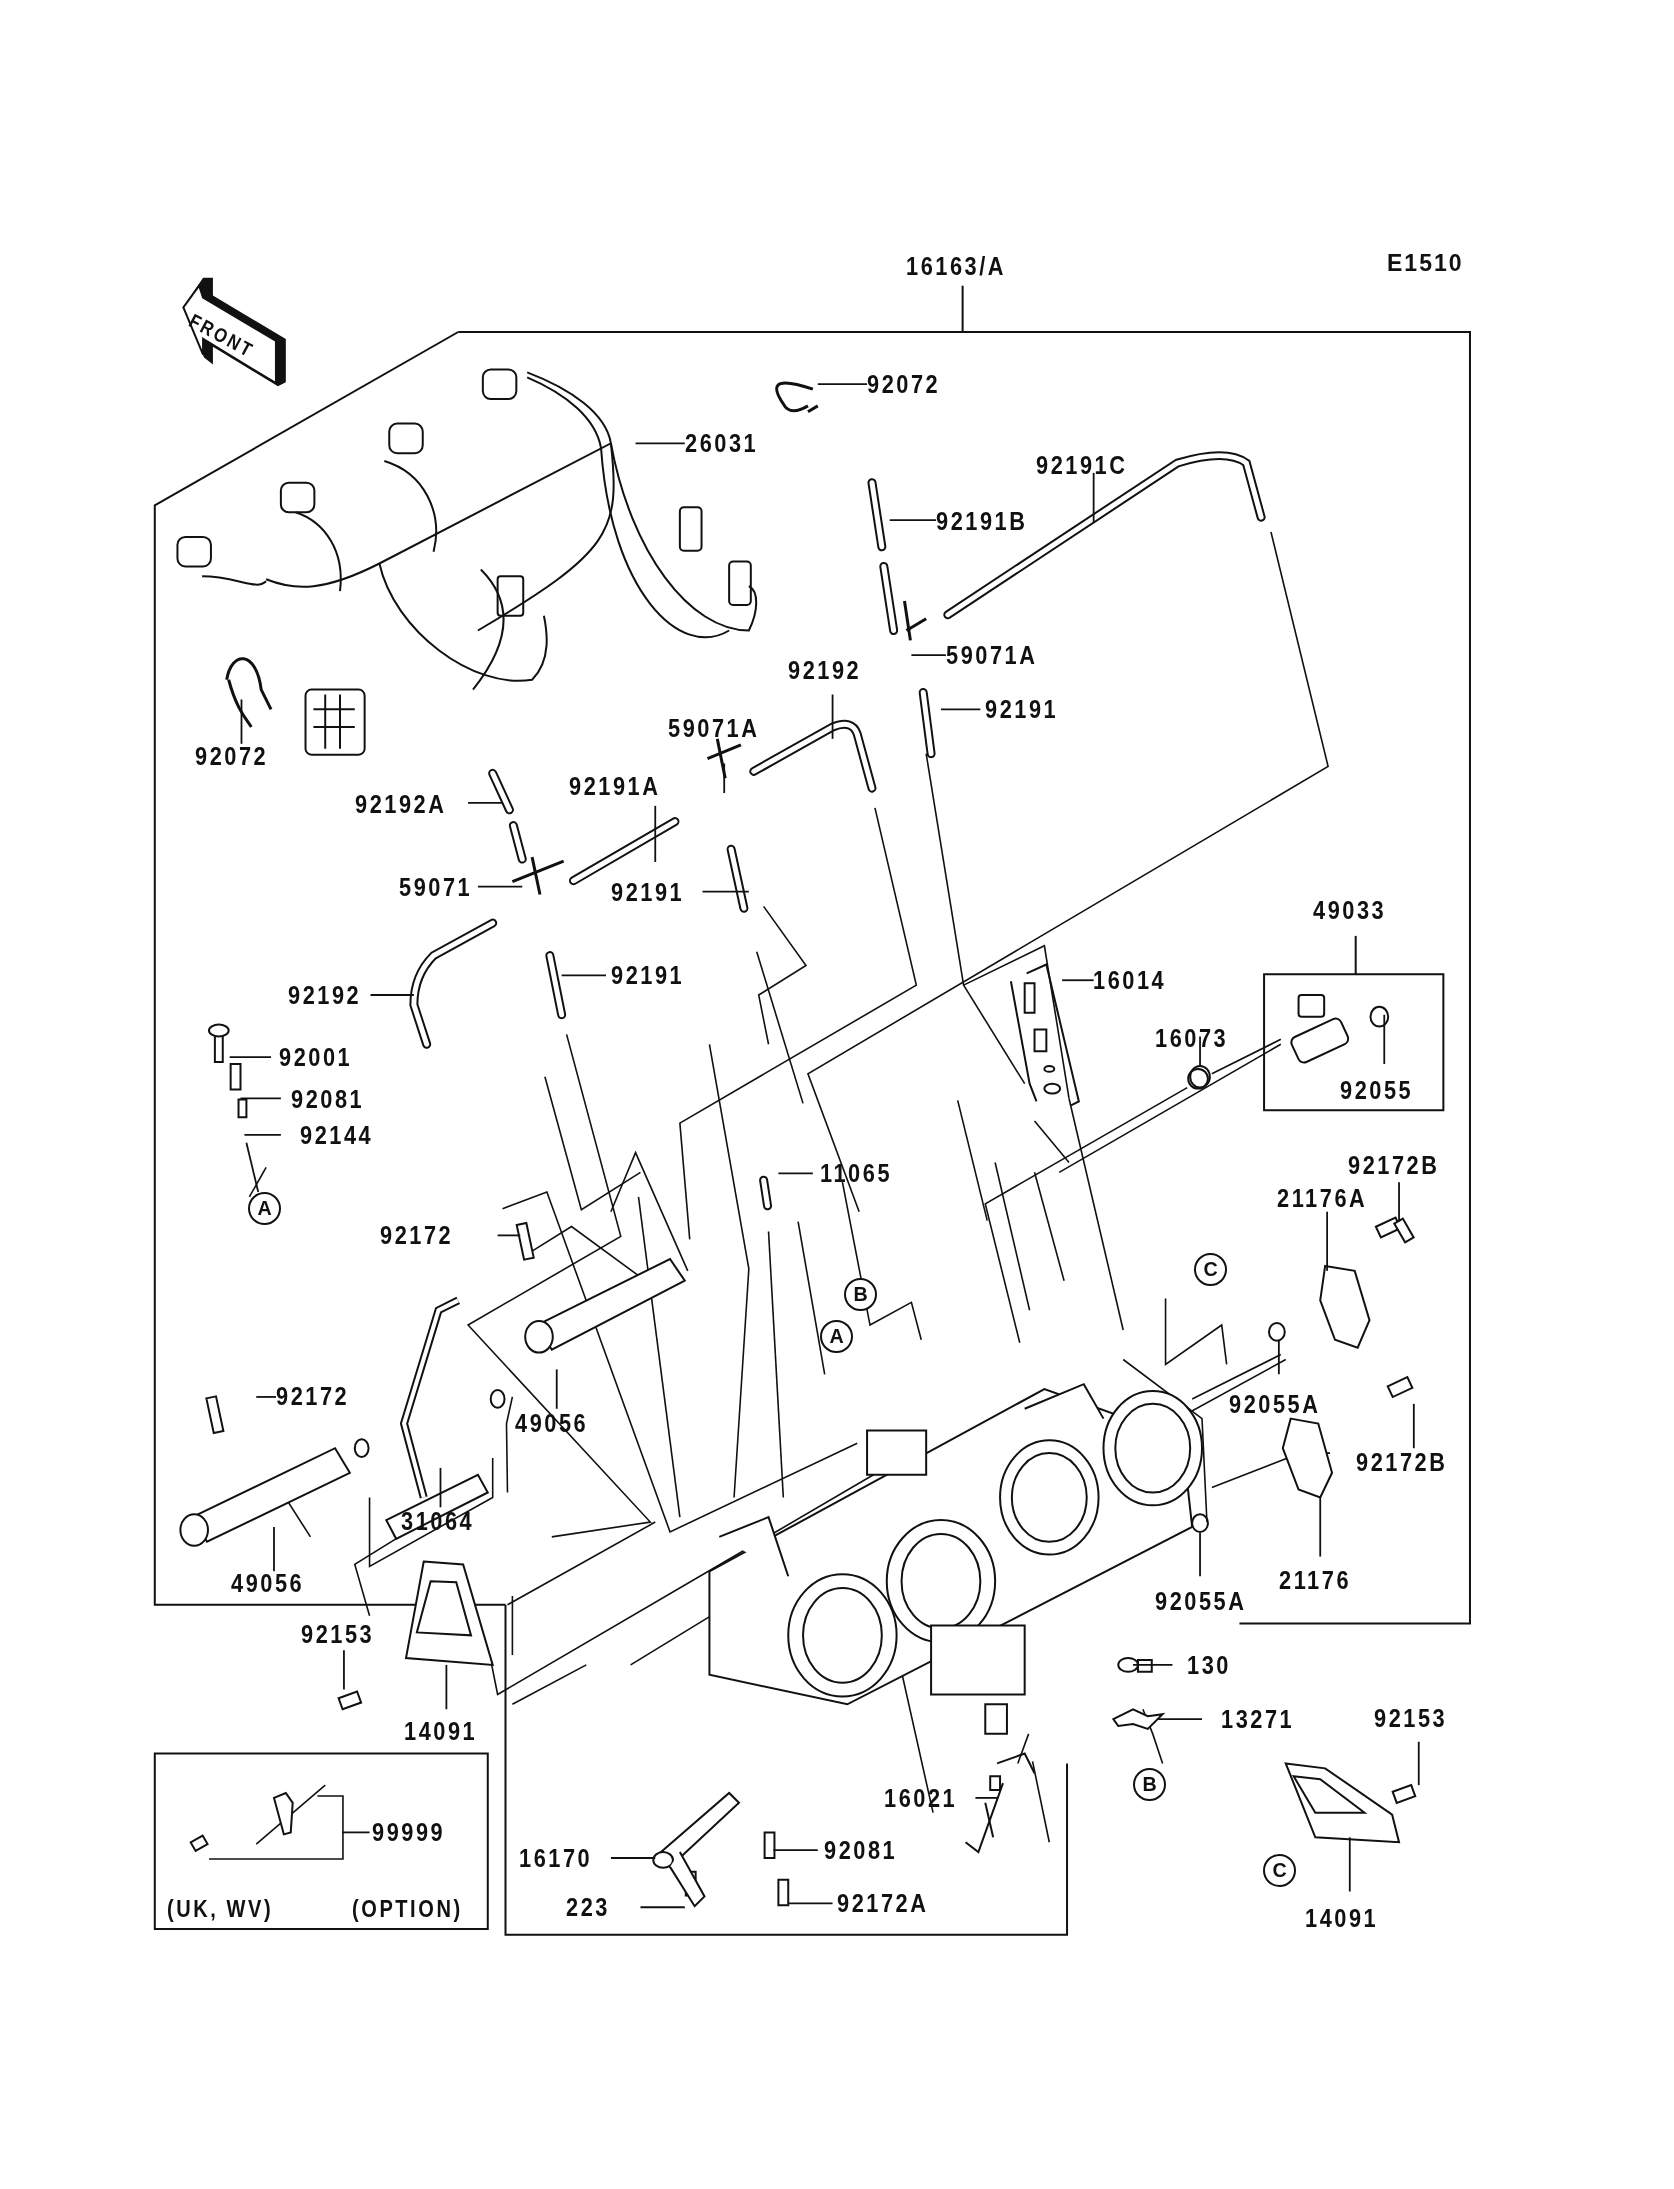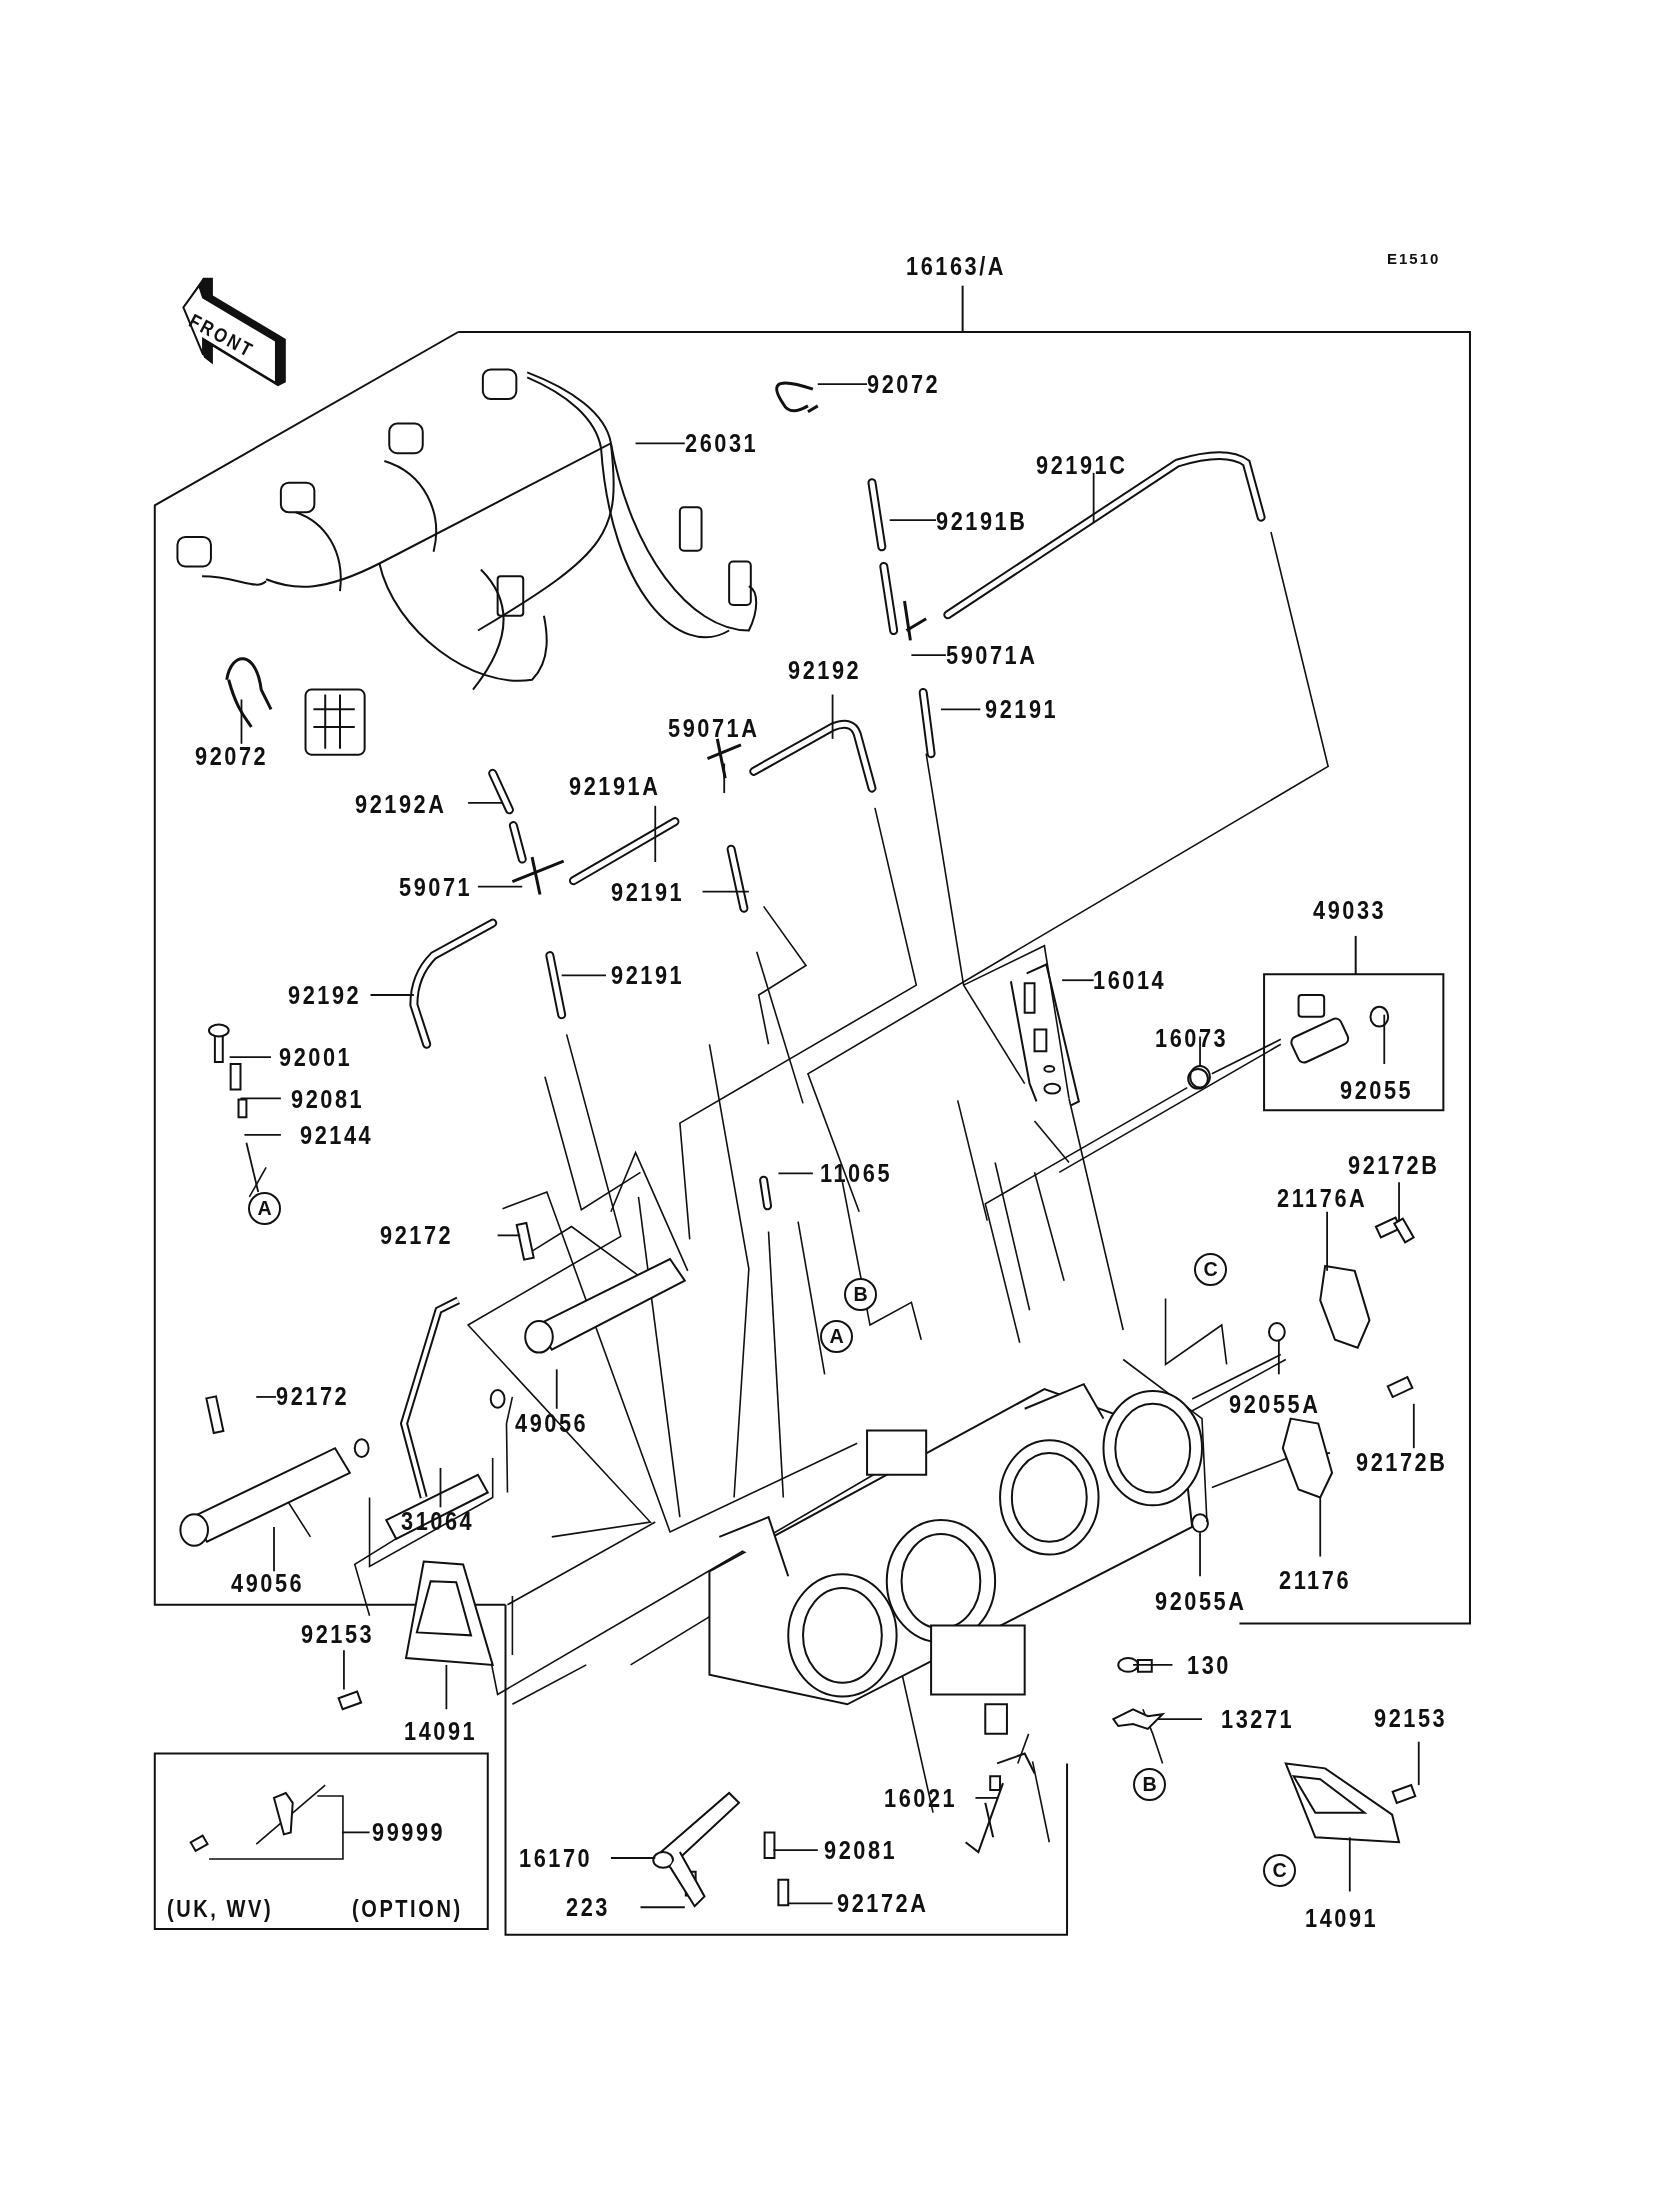--- a/index.html
+++ b/index.html
@@ -1,19 +1,19 @@
 <!DOCTYPE html>
 <html><head>
 <meta charset="utf-8">
 <style>
   html, body { margin:0; padding:0; background:#ffffff; }
   body { width:1675px; height:2190px; position:relative; overflow:hidden; font-family:"DejaVu Sans Mono", monospace; }
   #canvas { position:absolute; left:0; top:0; width:1675px; height:2190px; }
   .lbl { position:absolute; font-family:"Liberation Sans", sans-serif; font-weight:bold; font-size:25.6px; color:#111; letter-spacing:3px; white-space:nowrap; line-height:1; transform:scaleX(0.85); transform-origin:left top; }
-  .code { position:absolute; font-family:"Liberation Sans", sans-serif; font-weight:bold; font-size:15px; color:#111; letter-spacing:2px; }
+  .code { position:absolute; font-family:"Liberation Sans", sans-serif; font-weight:bold; font-size:23px; color:#111; letter-spacing:2px; }
   .callout { position:absolute; width:33px; height:33px; border:2px solid #111; border-radius:50%; background:#fff; box-sizing:border-box; font-family:"Liberation Sans", sans-serif; font-weight:bold; font-size:19.7px; text-align:center; line-height:29.6px; color:#111; }
   svg line, svg polyline, svg path, svg rect, svg ellipse, svg circle, svg polygon { vector-effect:non-scaling-stroke; }
   .note { position:absolute; font-family:"Liberation Sans", sans-serif; font-weight:bold; font-size:23.6px; letter-spacing:3px; color:#111; transform:scaleX(0.85); transform-origin:left top; }
 </style>
 </head>
 <body>
 
 <svg id="canvas" viewBox="0 0 1700 2223" xmlns="http://www.w3.org/2000/svg">
   <g fill="none" stroke="#111" stroke-width="2">
 

